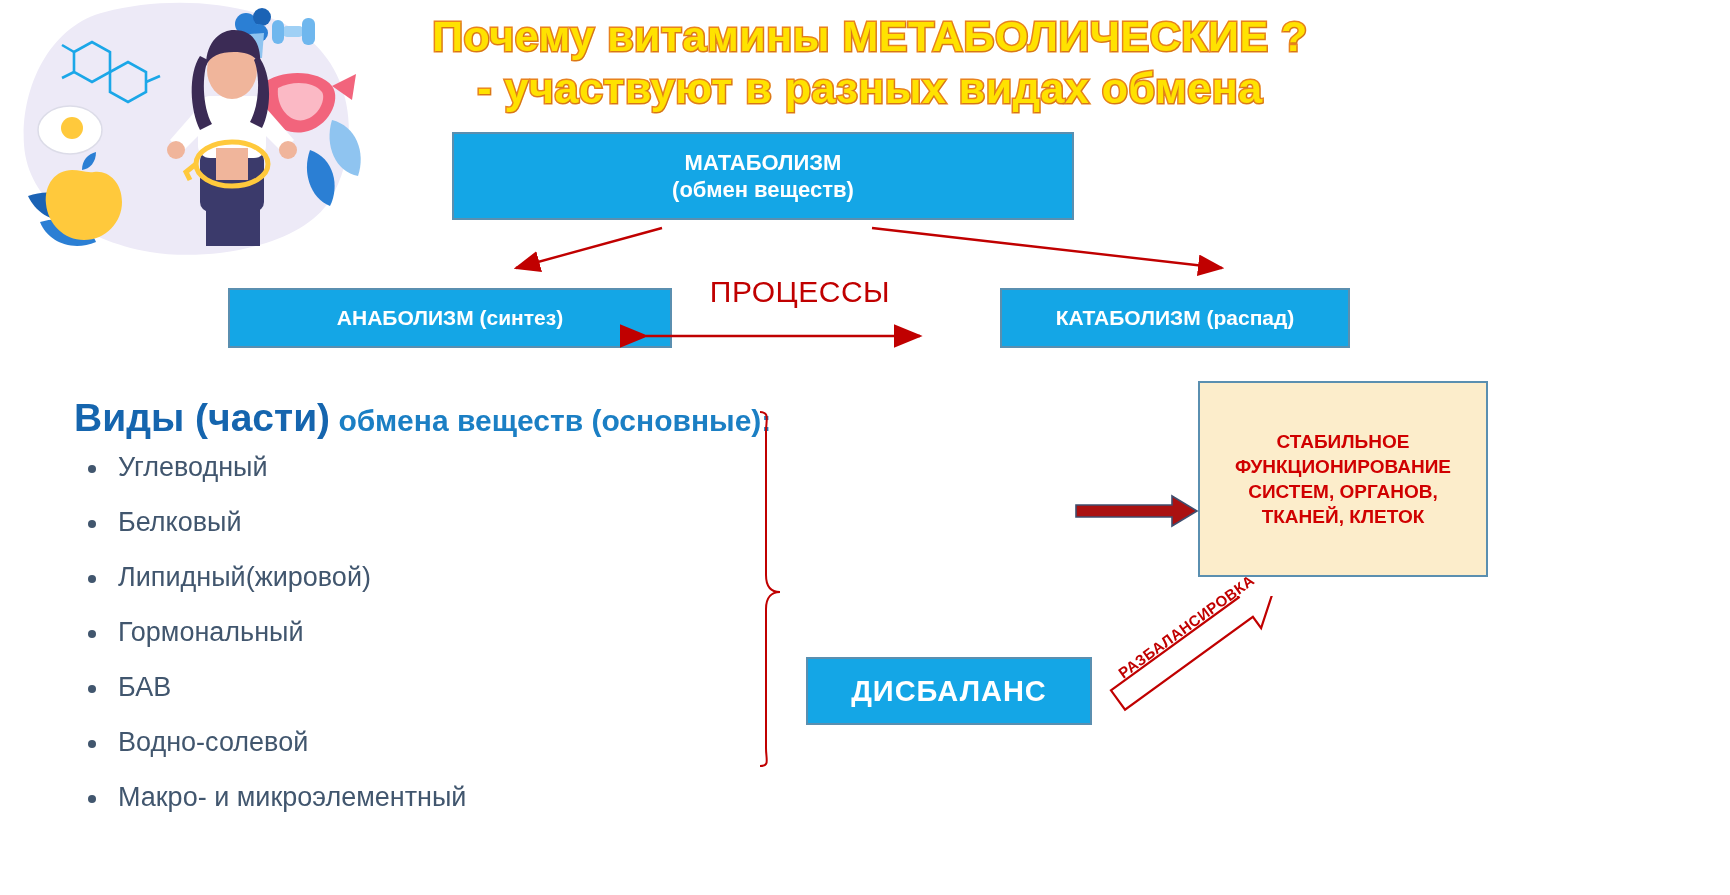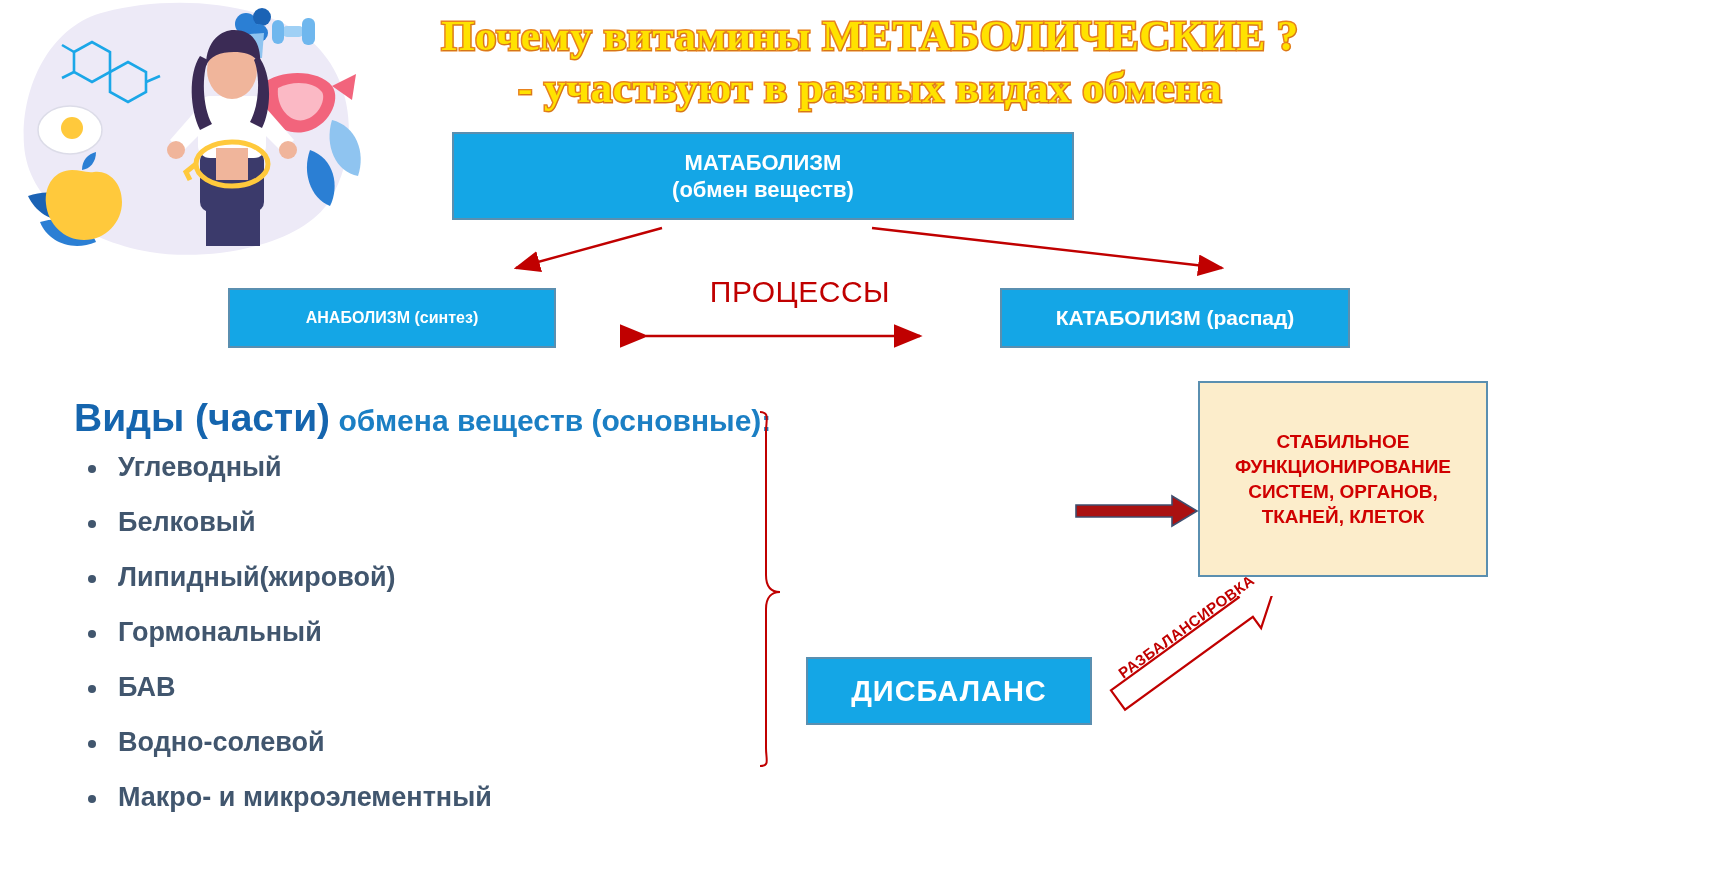--- a/index.html
+++ b/index.html
@@ -12,21 +12,21 @@
   }
   #slide { position:absolute; inset:0; }
 
   
   .illus { position:absolute; left:10px; top:0px; width:400px; height:270px; }
 
   
   .title {
     position:absolute; left:360px; top:10px; width:1020px;
     text-align:center;
-    font-family:Liberation Serif, serif;
+    font-family:Liberation Sans, sans-serif;
     font-weight:bold;
     font-size:43px;
     line-height:52px;
     letter-spacing:0.5px;
     color:#FFE200;
     -webkit-text-stroke:3px #E8821E;
     paint-order:stroke fill;
     text-shadow: 1px 1px 0 rgba(150,80,10,.25);
     white-space:nowrap;
   }
@@ -38,21 +38,21 @@
     background:#14A6E6;
     border:2px solid #5A8FB0;
     color:#ffffff;
     font-weight:bold;
     display:flex; align-items:center; justify-content:center;
     text-align:center;
     box-sizing:border-box;
     line-height:1.25;
   }
   #box-metabolism { left:452px; top:132px; width:622px; height:88px; font-size:22px; }
-  #box-anabolism  { left:228px; top:288px; width:328px; height:60px; font-size:16px; }
+  #box-anabolism  { left:228px; top:288px; width:444px; height:60px; font-size:21px; }
   #box-catabolism { left:1000px; top:288px; width:350px; height:60px; font-size:21px; }
   #box-balance    { left:816px; top:468px; width:274px; height:72px; font-size:22px; letter-spacing:1px;}
   #box-disbalance { left:806px; top:657px; width:286px; height:68px; font-size:29px; letter-spacing:1px;}
 
   
   #box-stable {
     position:absolute; left:1198px; top:381px; width:290px; height:196px;
     background:#FCEDCB; border:2px solid #5A8FB0; box-sizing:border-box;
     color:#D00000; font-weight:bold; font-size:19px; line-height:25px;
     display:flex; align-items:center; justify-content:center; text-align:center;
@@ -77,21 +77,21 @@
     font-size:30px; font-weight:bold; color:#1B7FC4; letter-spacing:0px;
   }
   #bullets {
     position:absolute; left:74px; top:440px; width:640px;
     list-style:none; margin:0; padding:0;
   }
   #bullets li {
     position:relative;
     padding-left:44px;
     color:#41566E;
-    font-weight:bold;
+    font-weight:normal;
     font-size:27px;
     height:55px;
     line-height:55px;
     white-space:nowrap;
   }
   #bullets li::before {
     content:"";
     position:absolute; left:14px; top:25px;
     width:8px; height:8px; border-radius:50%;
     background:#41566E;

